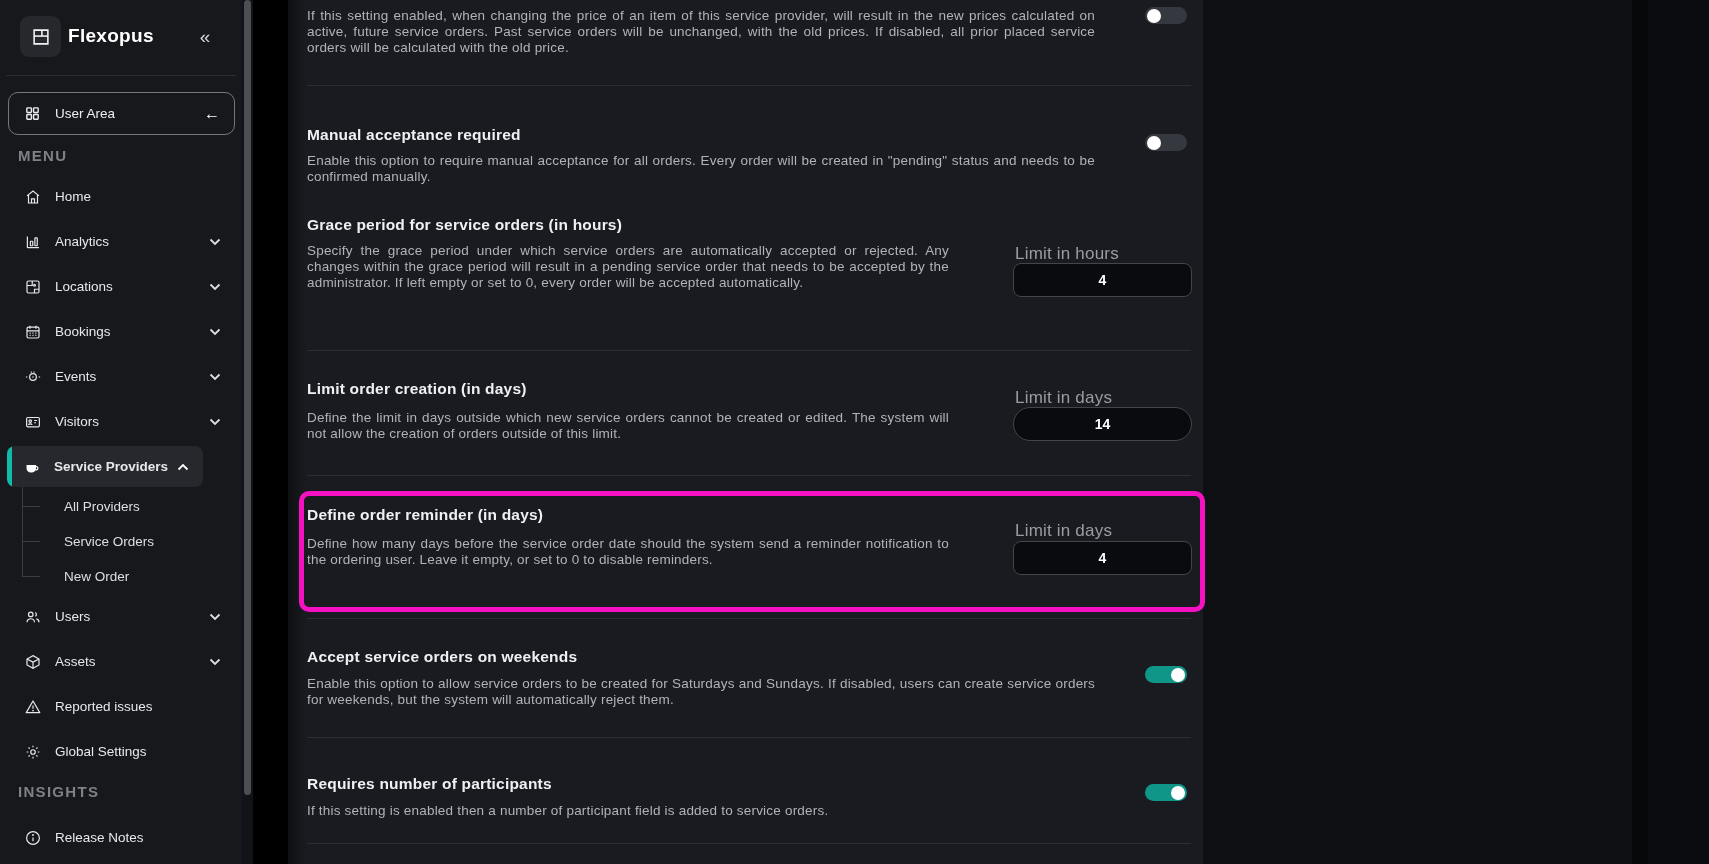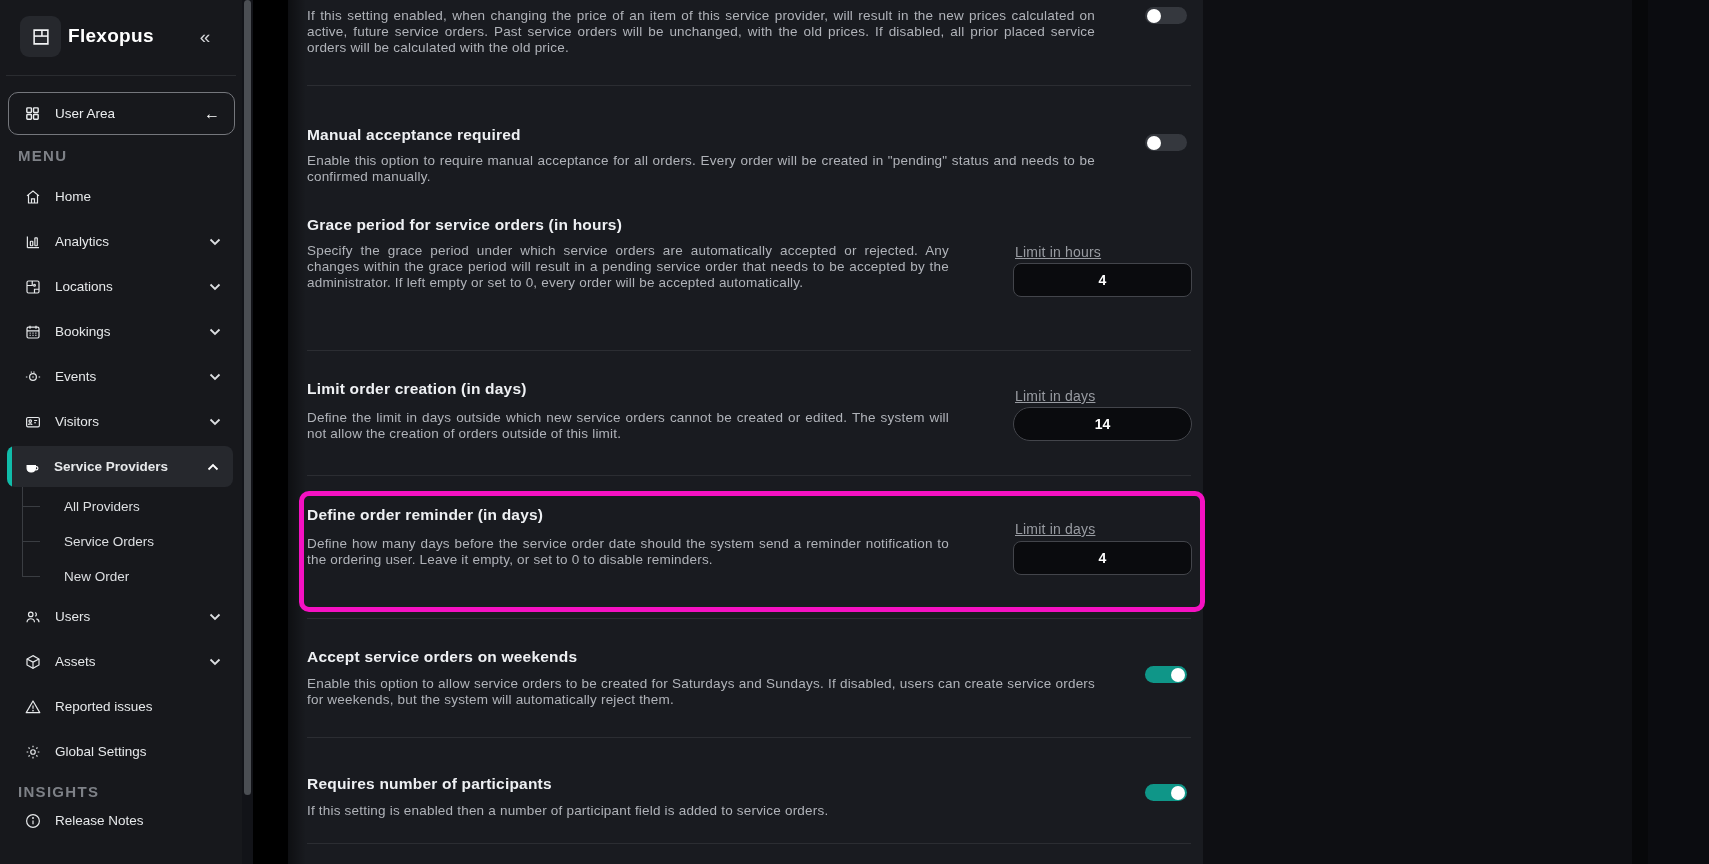--- a/index.html
+++ b/index.html
@@ -19,40 +19,40 @@
 
   .user-area { position:absolute; left:8px; top:92px; width:227px; height:43px; border:1.5px solid #75777c; border-radius:10px; display:flex; align-items:center; color:#eceef0; font-size:13.5px; cursor:pointer; }
   .user-area .ua-icon { margin:0 14px 0 15px; display:flex; }
   .user-area .ua-arrow { position:absolute; right:14px; font-size:16px; color:#fff; }
 
   .sb-label { position:absolute; left:18px; font-size:15px; font-weight:bold; letter-spacing:1.3px; color:#7e8187; }
 
   .mrow { position:absolute; left:8px; width:227px; height:45px; display:flex; align-items:center; color:#e6e8ea; font-size:13.5px; cursor:pointer; border-radius:8px; }
   .mrow .micon { width:18px; height:18px; margin:0 13px 0 16px; display:flex; }
   .mrow .chev { position:absolute; right:14px; display:flex; }
-  .mrow.active { left:7px; width:226px; height:41px; background:#26282d; font-weight:bold; overflow:hidden; }
+  .mrow.active { left:7px; width:196px; height:41px; background:#26282d; font-weight:bold; overflow:hidden; }
   .mrow.active .bar { position:absolute; left:0; top:0; bottom:0; width:5px; background:#10bca9; }
   .srow { position:absolute; left:64px; width:170px; height:28px; display:flex; align-items:center; color:#dddfe2; font-size:13.5px; cursor:pointer; }
   .tree-v { position:absolute; left:22px; width:1px; background:#3a3d42; }
   .tree-h { position:absolute; left:22px; width:18px; height:1px; background:#3a3d42; }
 
   
   .panel { position:absolute; left:288px; top:0; width:915px; height:864px; background:#191b20; }
   .panel-shade { position:absolute; left:0; top:0; width:18px; height:864px; background:linear-gradient(90deg,rgba(0,0,0,.45),rgba(0,0,0,0)); }
   .rightbg { position:absolute; left:1203px; top:0; width:506px; height:864px; background:#0e0f13; }
   .rightstrip { position:absolute; left:1632px; top:0; width:16px; height:864px; background:#07080a; }
   .righttail { position:absolute; left:1648px; top:0; width:61px; height:864px; background:#0b0c10; }
 
   .h-divider { position:absolute; left:19px; width:884px; height:1px; background:#2b2d32; }
   .sec-title { position:absolute; left:19px; font-size:15.5px; font-weight:bold; color:#eef0f3; letter-spacing:.2px; }
   .sec-desc { position:absolute; left:19px; font-size:13.5px; line-height:16px; color:#b0b3b9; text-align:justify; letter-spacing:.2px; }
   .w-wide { width:788px; }
   .w-narrow { width:642px; }
 
-  .fld-label { position:absolute; left:727px; font-size:14px; color:#999ca2; letter-spacing:.2px;text-decoration:underline; }
+  .fld-label { position:absolute; left:727px; font-size:17px; color:#999ca2; letter-spacing:.2px; }
   .fld-input { position:absolute; left:725px; width:179px; height:34px; background:#0a0b0e; border:1px solid #43454b; border-radius:8px; color:#fff; font-size:14px; font-weight:bold; text-align:center; font-family:"Liberation Sans","DejaVu Sans",sans-serif; }
 
   .toggle { position:absolute; left:857px; width:42px; height:17px; border-radius:9px; cursor:pointer; }
   .toggle .knob { position:absolute; top:1.5px; width:14px; height:14px; border-radius:50%; background:#fff; }
   .toggle.off { background:#35383e; } .toggle.off .knob { left:2px; }
   .toggle.on  { background:#0f9688; } .toggle.on  .knob { right:2px; }
 
   .hl-box { position:absolute; left:11px; top:491px; width:906px; height:121px; border:5px solid #f511c2; border-radius:10px; pointer-events:none; }
 
   svg { display:block; }
@@ -256,21 +256,21 @@
           <svg width="18" height="18" viewBox="0 0 24 24" fill="none" stroke="#e6e8ea" stroke-width="1.6">
             <circle cx="12" cy="12" r="3"></circle>
             <path d="M12 3.5v2.2M12 18.3v2.2M3.5 12h2.2M18.3 12h2.2M6 6l1.6 1.6M16.4 16.4 18 18M6 18l1.6-1.6M16.4 7.6 18 6"></path>
           </svg>
         </span>
       <span>Global Settings</span>
     </div>
 
     <div class="sb-label" style="top:783px">INSIGHTS</div>
 
-    <div class="mrow" style="top:798px">
+    <div class="mrow" style="top:815px">
       <span class="micon">
           <svg width="18" height="18" viewBox="0 0 24 24" fill="none" stroke="#e6e8ea" stroke-width="1.6">
             <circle cx="12" cy="12" r="8.5"></circle>
             <path d="M12 11.2v5"></path>
             <circle cx="12" cy="8" r=".5" fill="#e6e8ea"></circle>
           </svg>
         </span>
       <span>Release Notes</span>
     </div>
   </div>

